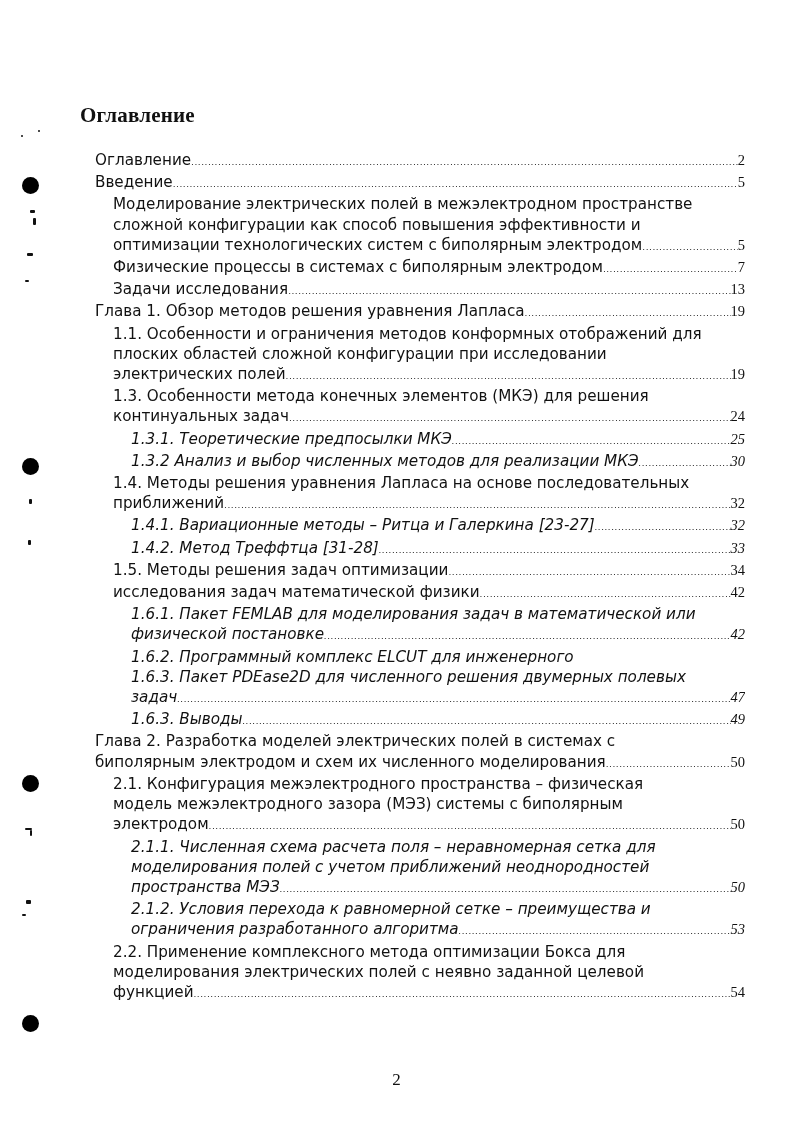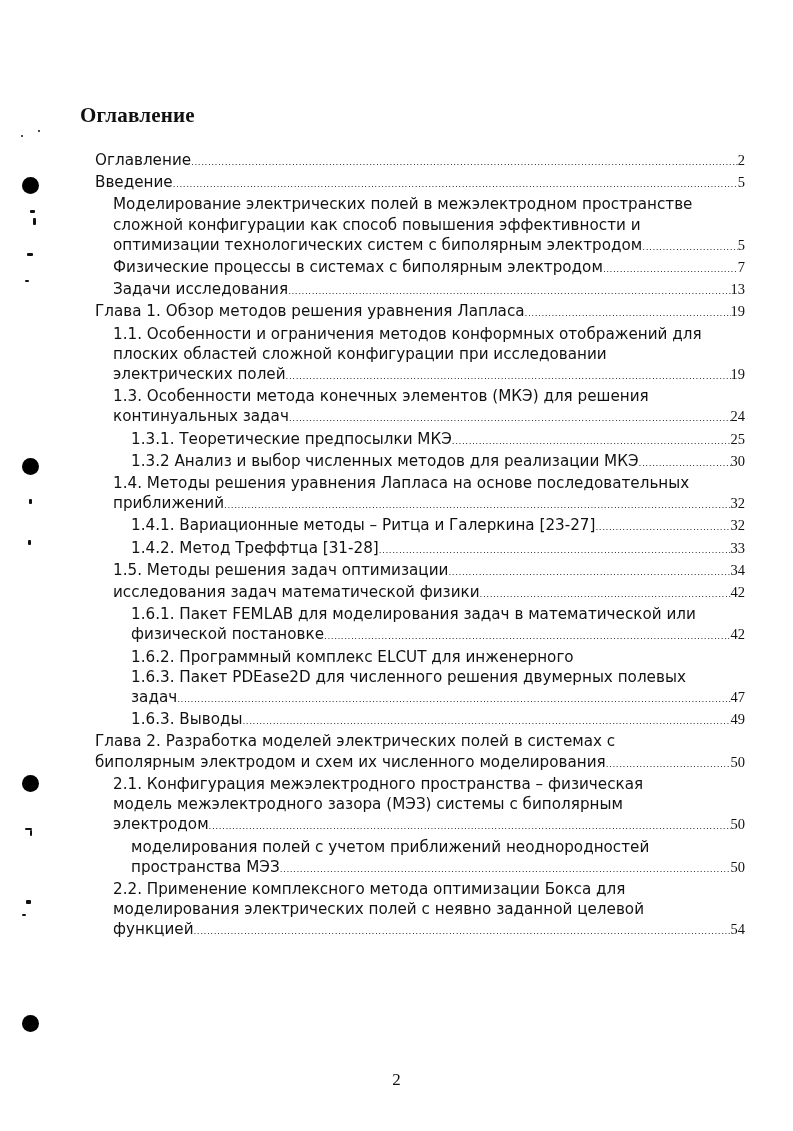--- a/index.html
+++ b/index.html
@@ -25,21 +25,21 @@
       width: 650px;
       font-family: "DejaVu Sans", sans-serif;
       font-size: 15.2px;
       line-height: 20.2px;
       margin: 0; padding: 0;
       list-style: none;
     }
     .toc-entry { position: relative; }
     .toc-entry.l0 { padding-left: 0; }
     .toc-entry.l1 { padding-left: 18px; text-align: right; }
-    .toc-entry.l2 { padding-left: 36px; }
+    .toc-entry.l2 { padding-left: 36px; font-style: italic; }
     .toc-line {
       display: flex;
       align-items: baseline;
       white-space: nowrap;
       overflow: hidden;
     }
     .toc-line .txt { flex: 0 0 auto; }
     .toc-line .leader {
       flex: 1 1 auto;
       overflow: hidden;
@@ -255,26 +255,39 @@
         <span class="txt">модель межэлектродного зазора (МЭЗ) системы с биполярным</span>
       </div>
       <div class="toc-line">
         <span class="txt">электродом</span>
         <span class="leader"></span>
         <span class="pg">50</span>
       </div>
     </li>
     <li class="toc-entry l2">
       <div class="toc-line">
+        <span class="txt">2.1.1.  Численная схема расчета поля – неравномерная сетка для</span>
+      </div>
+      <div class="toc-line">
         <span class="txt">моделирования полей с учетом приближений неоднородностей</span>
       </div>
       <div class="toc-line">
         <span class="txt">пространства МЭЗ</span>
         <span class="leader"></span>
         <span class="pg">50</span>
+      </div>
+    </li>
+    <li class="toc-entry l2">
+      <div class="toc-line">
+        <span class="txt">2.1.2.  Условия перехода к равномерной сетке – преимущества и</span>
+      </div>
+      <div class="toc-line">
+        <span class="txt">ограничения разработанного алгоритма</span>
+        <span class="leader"></span>
+        <span class="pg">53</span>
       </div>
     </li>
     <li class="toc-entry l1">
       <div class="toc-line">
         <span class="txt">2.2.  Применение комплексного метода оптимизации Бокса для</span>
       </div>
       <div class="toc-line">
         <span class="txt">моделирования электрических полей с неявно заданной целевой</span>
       </div>
       <div class="toc-line">

